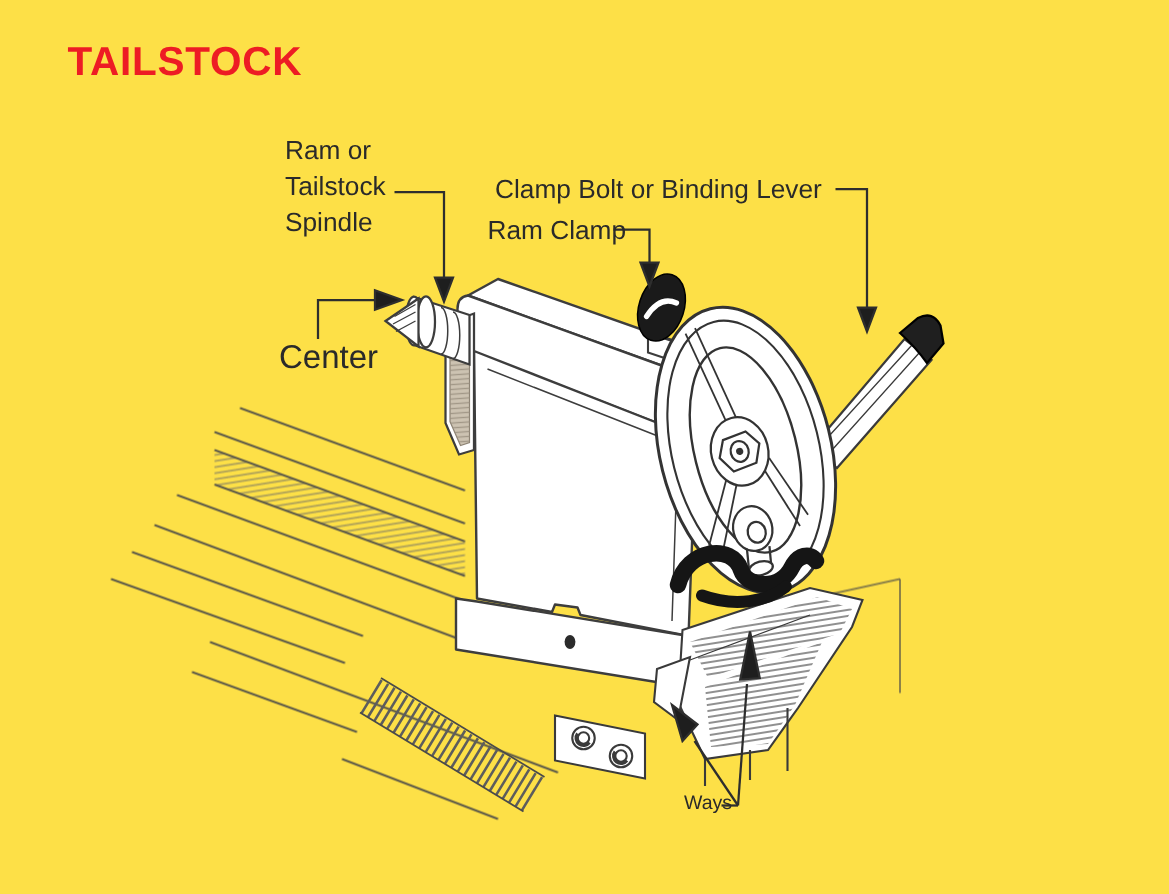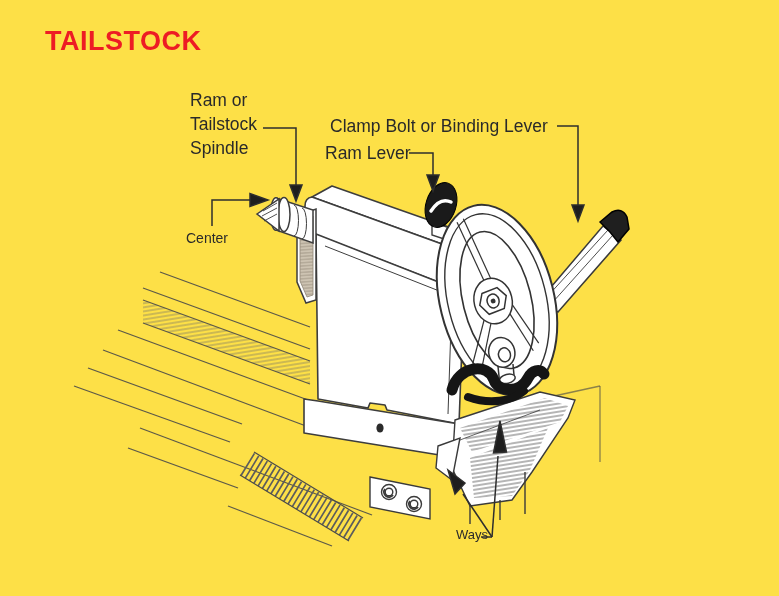--- a/index.html
+++ b/index.html
@@ -5,21 +5,21 @@
   html,body{margin:0;padding:0;background:#ffffff;}
   .stage{position:relative;width:779px;height:596px;background:#fde047;overflow:hidden;
          font-family:"Liberation Sans", sans-serif;}
   .stage svg{position:absolute;left:0;top:0;}
   .title{position:absolute;left:45px;top:26px;font-size:27px;font-weight:700;
          letter-spacing:0.5px;color:#ed1c24;}
   .label{position:absolute;font-size:17.5px;color:#2a2a2a;line-height:24px;white-space:nowrap;}
   .lbl-ram{left:190px;top:88px;}
   .lbl-clamp{left:330px;top:114px;}
   .lbl-ramlock{left:325px;top:141px;}
-  .lbl-center{left:186px;top:226px;font-size:14px;}
+  .lbl-center{left:186px;top:226px;font-size:22px;}
   .lbl-ways{left:456px;top:523px;font-size:13px;}
 </style>
 </head>
 <body>
 
 <div class="stage">
 
   <svg width="779" height="596" viewBox="0 0 779 596">
     <defs>
       <pattern id="waysHatch" width="7" height="4" patternUnits="userSpaceOnUse" patternTransform="rotate(-9)">
@@ -185,19 +185,19 @@
   <div class="title">TAILSTOCK</div>
 
   <div class="label lbl-clamp">Clamp Bolt or Binding Lever</div>
 
   <div class="label lbl-ram">
     <div>Ram or</div>
     <div>Tailstock</div>
     <div>Spindle</div>
   </div>
 
-  <div class="label lbl-ramlock">Ram Lever</div>
+  <div class="label lbl-ramlock">Ram Clamp</div>
 
   <div class="label lbl-center">Center</div>
 
   <div class="label lbl-ways">Ways</div>
 
 </div>
 
 </body></html>

